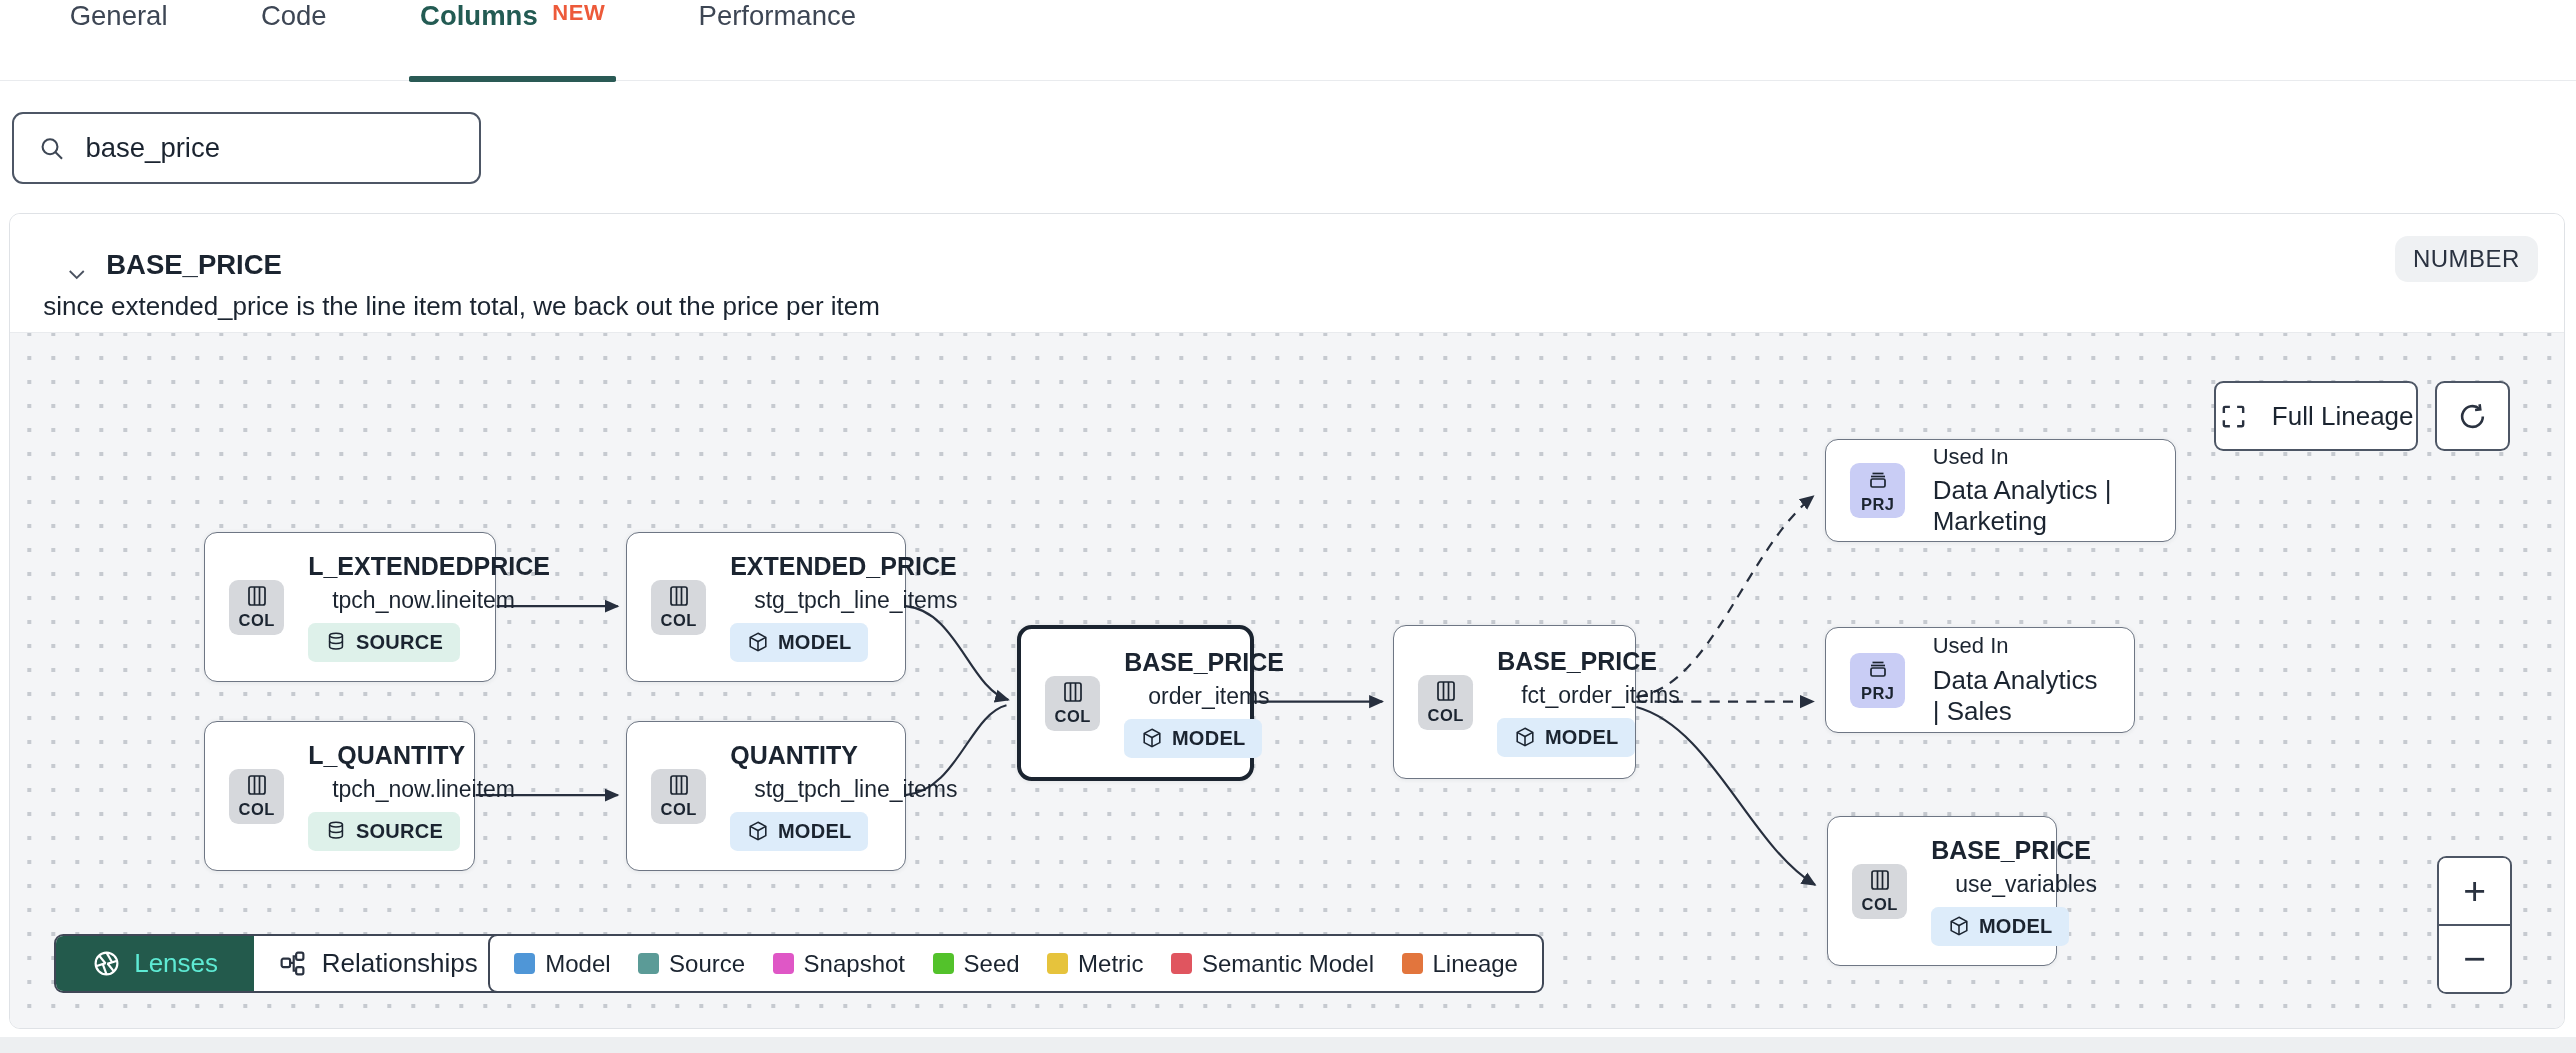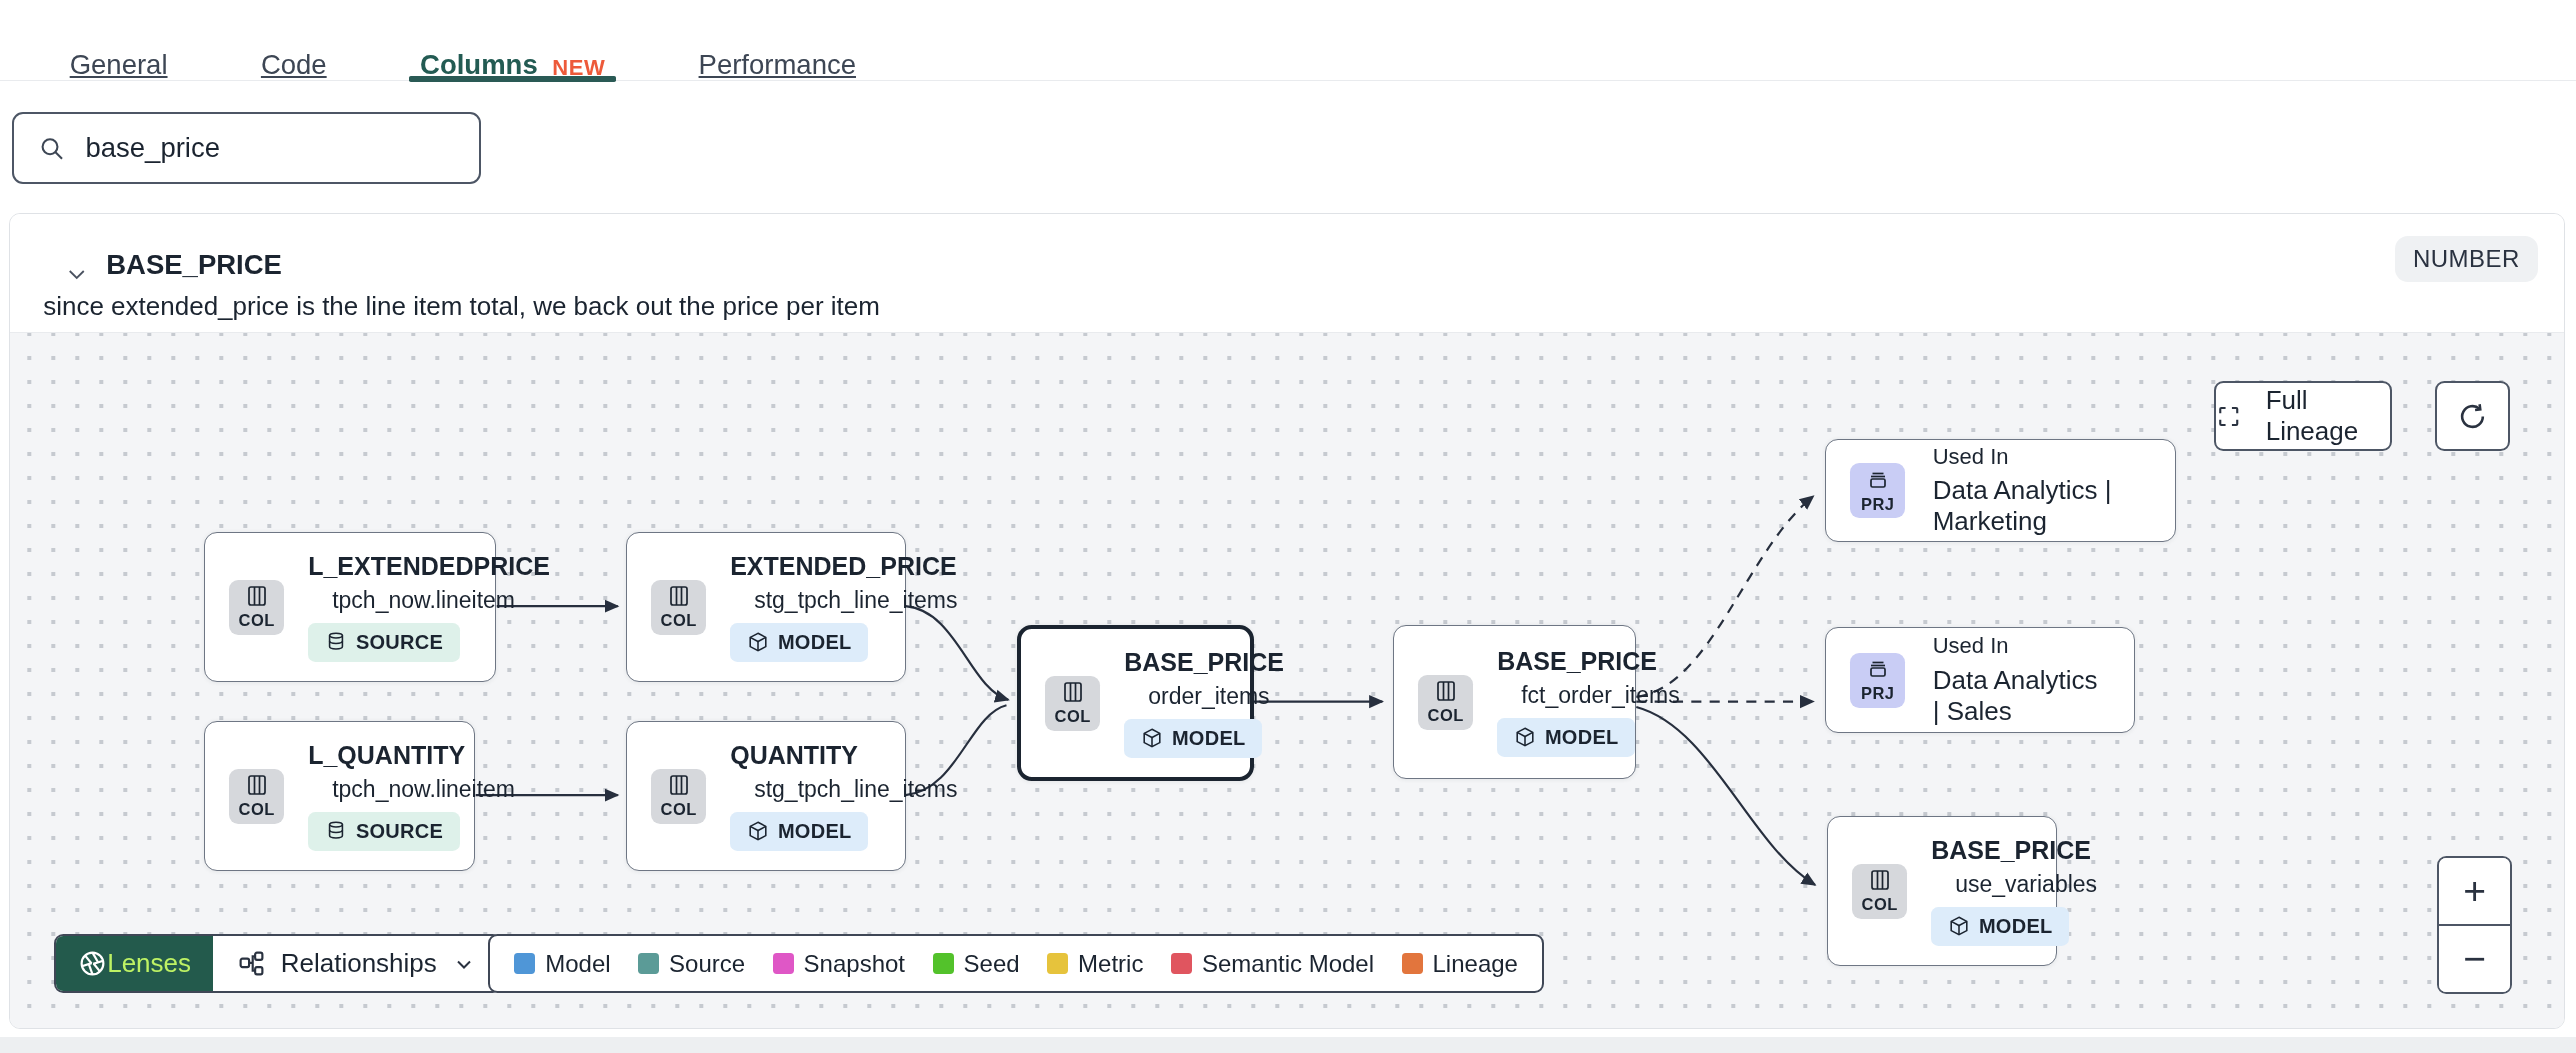--- a/index.html
+++ b/index.html
@@ -8,22 +8,22 @@
     position:relative; width:2576px; height:1053px; overflow:hidden;
     background:#ffffff; color:#1b2430;
     font-family:"Liberation Sans", sans-serif;
   }
   
   .tabbar {
     position:absolute; left:0; top:0; width:100%; height:81px;
     border-bottom:1.8px solid #e9ebee;
     display:flex; align-items:center; padding-left:66px; gap:86px;
   }
-  .tab { position:relative; height:81px; display:flex; align-items:flex-end; gap:14.7px;
-         font-size:27.5px; color:#3d4654; cursor:pointer; padding:0 3.7px;text-decoration:underline; }
+  .tab { position:relative; height:81px; display:flex; align-items:flex-start; gap:14.7px;
+         font-size:27.5px; color:#3d4654; cursor:pointer; padding:0 3.7px; }
   .tab.active { color:#235b53; font-weight:700; }
   .tab.active::after {
     content:""; position:absolute; left:-7.3px; right:-7.3px; bottom:-1.8px;
     height:6.4px; background:#2a5a55; border-radius:1.8px;
   }
   .tab-new { font-size:22px; font-weight:700; color:#ed5a3a; letter-spacing:0.5px; }
   .tab-count {
     min-width:40px; height:40px; border-radius:20px; background:#e7e9eb;
     display:flex; align-items:center; justify-content:center;
     font-size:23px; color:#2a3240; padding:0 11px;
@@ -101,22 +101,22 @@
     font-size:39px; color:#2a3240; cursor:pointer; background:#fff;
   }
   .zoomctl .zbtn + .zbtn { border-top:2.3px solid #4d5665; }
   
   .lens-group {
     position:absolute; left:44px; top:601px; height:59px;
     border:2.3px solid #3f4756; border-radius:9.2px; overflow:hidden;
     display:flex; background:#fff;
   }
   .lenses-btn {
-    display:flex; align-items:center; padding:0 22px;
-    background:#235a4c; color:#bef264; font-size:26px; cursor:pointer;
+    display:flex; align-items:center; gap:13px; padding:0 36px;
+    background:#235a4c; color:#5eead4; font-size:26px; cursor:pointer;
   }
   .rel-btn { display:flex; align-items:center; gap:14.7px; padding:12px 24px;
              font-size:26px; color:#1b2430; cursor:pointer; }
   .legend {
     position:absolute; left:478px; top:601px; height:59px;
     border:2.3px solid #3f4756; border-radius:9.2px; background:#fff;
     display:flex; align-items:center; gap:27.5px; padding:0 24px; font-size:24px;
   }
   .legend-item { display:flex; align-items:center; gap:10px; }
   .swatch { width:21px; height:21px; border-radius:3.7px; }
@@ -366,21 +366,21 @@
             <svg width="22" height="22" viewBox="0 0 24 24" fill="none" stroke="#1b2430" stroke-width="1.7">
                 <path d="M12 2.5 L20.5 7 V17 L12 21.5 L3.5 17 V7 Z"></path>
                 <path d="M3.5 7 L12 11.5 L20.5 7"></path>
                 <line x1="12" y1="11.5" x2="12" y2="21.5"></line>
               </svg>
             <span>MODEL</span>
           </div>
         </div>
       </div>
 
-      <div class="btn" style="left:2204px; top:48px; width:178px; height:70px;gap:24px;">
+      <div class="btn" style="left:2204px; top:48px; width:204px; height:70px;gap:24px;">
         <svg width="29" height="29" viewBox="0 0 24 24" fill="none" stroke="#2a3240" stroke-width="2">
             <path d="M4 9 V5 a1 1 0 0 1 1 -1 H9"></path>
             <path d="M15 4 h4 a1 1 0 0 1 1 1 V9"></path>
             <path d="M20 15 v4 a1 1 0 0 1 -1 1 H15"></path>
             <path d="M9 20 H5 a1 1 0 0 1 -1 -1 V15"></path>
           </svg>
         <span>Full Lineage</span>
       </div>
       <div class="btn" style="left:2425px; top:48px; width:75px; height:70px;">
         <svg width="31" height="31" viewBox="0 0 24 24" fill="none" stroke="#2a3240" stroke-width="2">

